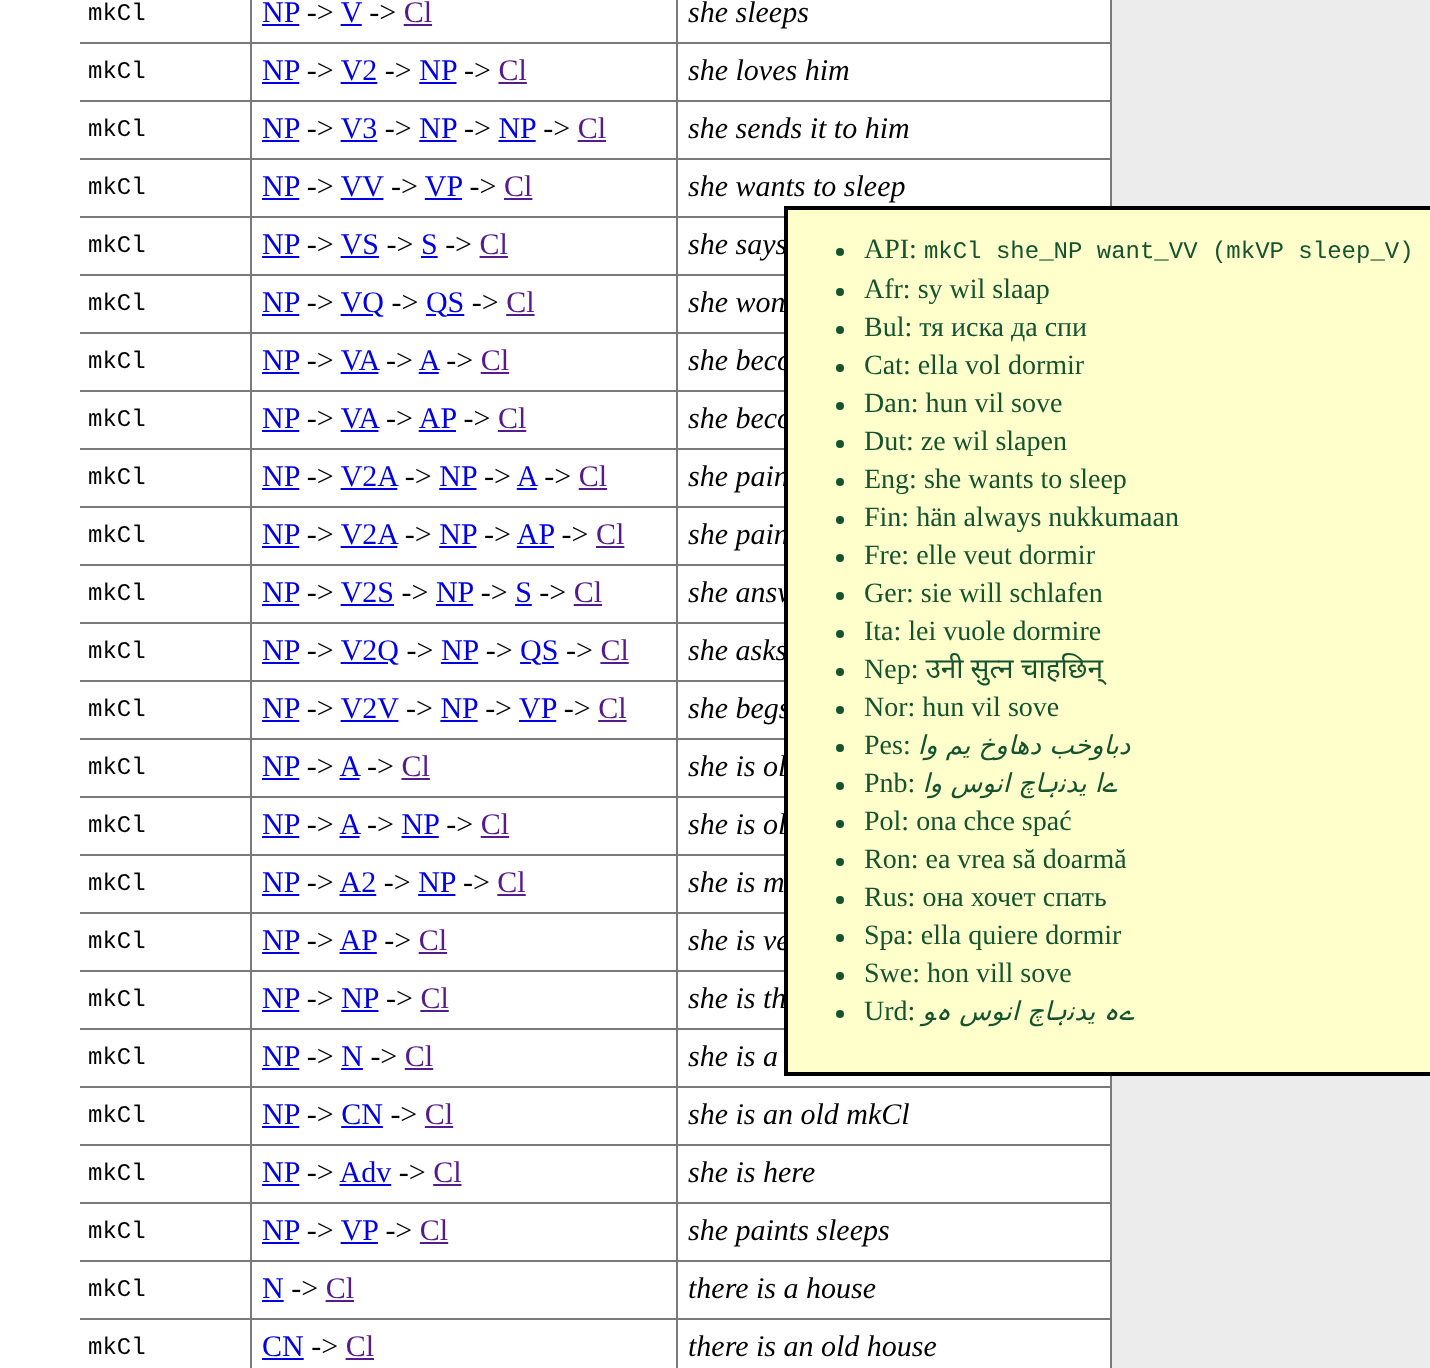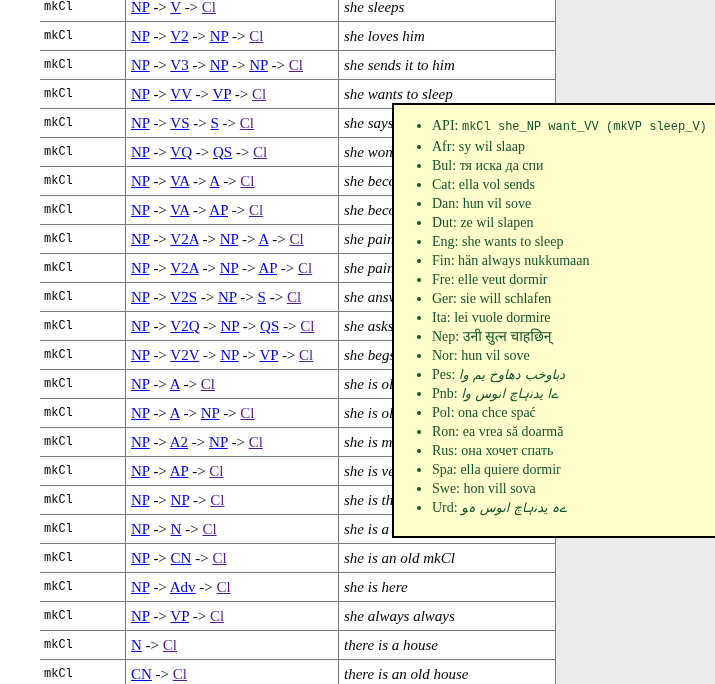--- a/index.html
+++ b/index.html
@@ -196,54 +196,54 @@
           <td class="c-ex">she is an old mkCl</td>
         </tr>
         <tr>
           <td class="c-fn">mkCl</td>
           <td class="c-rule"><a class="type-link blue">NP</a><span class="arrow"> -&gt; </span><a class="type-link blue">Adv</a><span class="arrow"> -&gt; </span><a class="type-link visited">Cl</a></td>
           <td class="c-ex">she is here</td>
         </tr>
         <tr>
           <td class="c-fn">mkCl</td>
           <td class="c-rule"><a class="type-link blue">NP</a><span class="arrow"> -&gt; </span><a class="type-link blue">VP</a><span class="arrow"> -&gt; </span><a class="type-link visited">Cl</a></td>
-          <td class="c-ex">she always always</td>
+          <td class="c-ex">she paints sleeps</td>
         </tr>
         <tr>
           <td class="c-fn">mkCl</td>
           <td class="c-rule"><a class="type-link blue">N</a><span class="arrow"> -&gt; </span><a class="type-link visited">Cl</a></td>
           <td class="c-ex">there is a house</td>
         </tr>
         <tr>
           <td class="c-fn">mkCl</td>
           <td class="c-rule"><a class="type-link blue">CN</a><span class="arrow"> -&gt; </span><a class="type-link visited">Cl</a></td>
           <td class="c-ex">there is an old house</td>
         </tr>
       </tbody>
   </table>
 
   <div class="tooltip">
     <ul id="tooltip-list">
         <li><span class="t-label">API: </span><span class="t-val code">mkCl she_NP want_VV (mkVP sleep_V)</span></li>
         <li><span class="t-label">Afr: </span><span class="t-val italic">sy wil slaap</span></li>
         <li><span class="t-label">Bul: </span><span class="t-val italic">тя иска да спи</span></li>
-        <li><span class="t-label">Cat: </span><span class="t-val italic">ella vol sends</span></li>
+        <li><span class="t-label">Cat: </span><span class="t-val italic">ella vol dormir</span></li>
         <li><span class="t-label">Dan: </span><span class="t-val italic">hun vil sove</span></li>
         <li><span class="t-label">Dut: </span><span class="t-val italic">ze wil slapen</span></li>
         <li><span class="t-label">Eng: </span><span class="t-val italic">she wants to sleep</span></li>
         <li><span class="t-label">Fin: </span><span class="t-val italic">hän always nukkumaan</span></li>
         <li><span class="t-label">Fre: </span><span class="t-val italic">elle veut dormir</span></li>
         <li><span class="t-label">Ger: </span><span class="t-val italic">sie will schlafen</span></li>
         <li><span class="t-label">Ita: </span><span class="t-val italic">lei vuole dormire</span></li>
         <li><span class="t-label">Nep: </span><span class="t-val plain">उनी सुत्न चाहछिन्</span></li>
         <li><span class="t-label">Nor: </span><span class="t-val italic">hun vil sove</span></li>
         <li><span class="t-label">Pes: </span><bdo dir="ltr" class="t-val rtl">او می خواهد بخوابد</bdo></li>
         <li><span class="t-label">Pnb: </span><bdo dir="ltr" class="t-val rtl">او سونا چاہندی اے</bdo></li>
         <li><span class="t-label">Pol: </span><span class="t-val italic">ona chce spać</span></li>
         <li><span class="t-label">Ron: </span><span class="t-val italic">ea vrea să doarmă</span></li>
         <li><span class="t-label">Rus: </span><span class="t-val italic">она хочет спать</span></li>
         <li><span class="t-label">Spa: </span><span class="t-val italic">ella quiere dormir</span></li>
-        <li><span class="t-label">Swe: </span><span class="t-val italic">hon vill sova</span></li>
+        <li><span class="t-label">Swe: </span><span class="t-val italic">hon vill sove</span></li>
         <li><span class="t-label">Urd: </span><bdo dir="ltr" class="t-val rtl">وہ سونا چاہندی ہے</bdo></li>
       </ul>
   </div>
 
 </div>
 
 </body></html>

